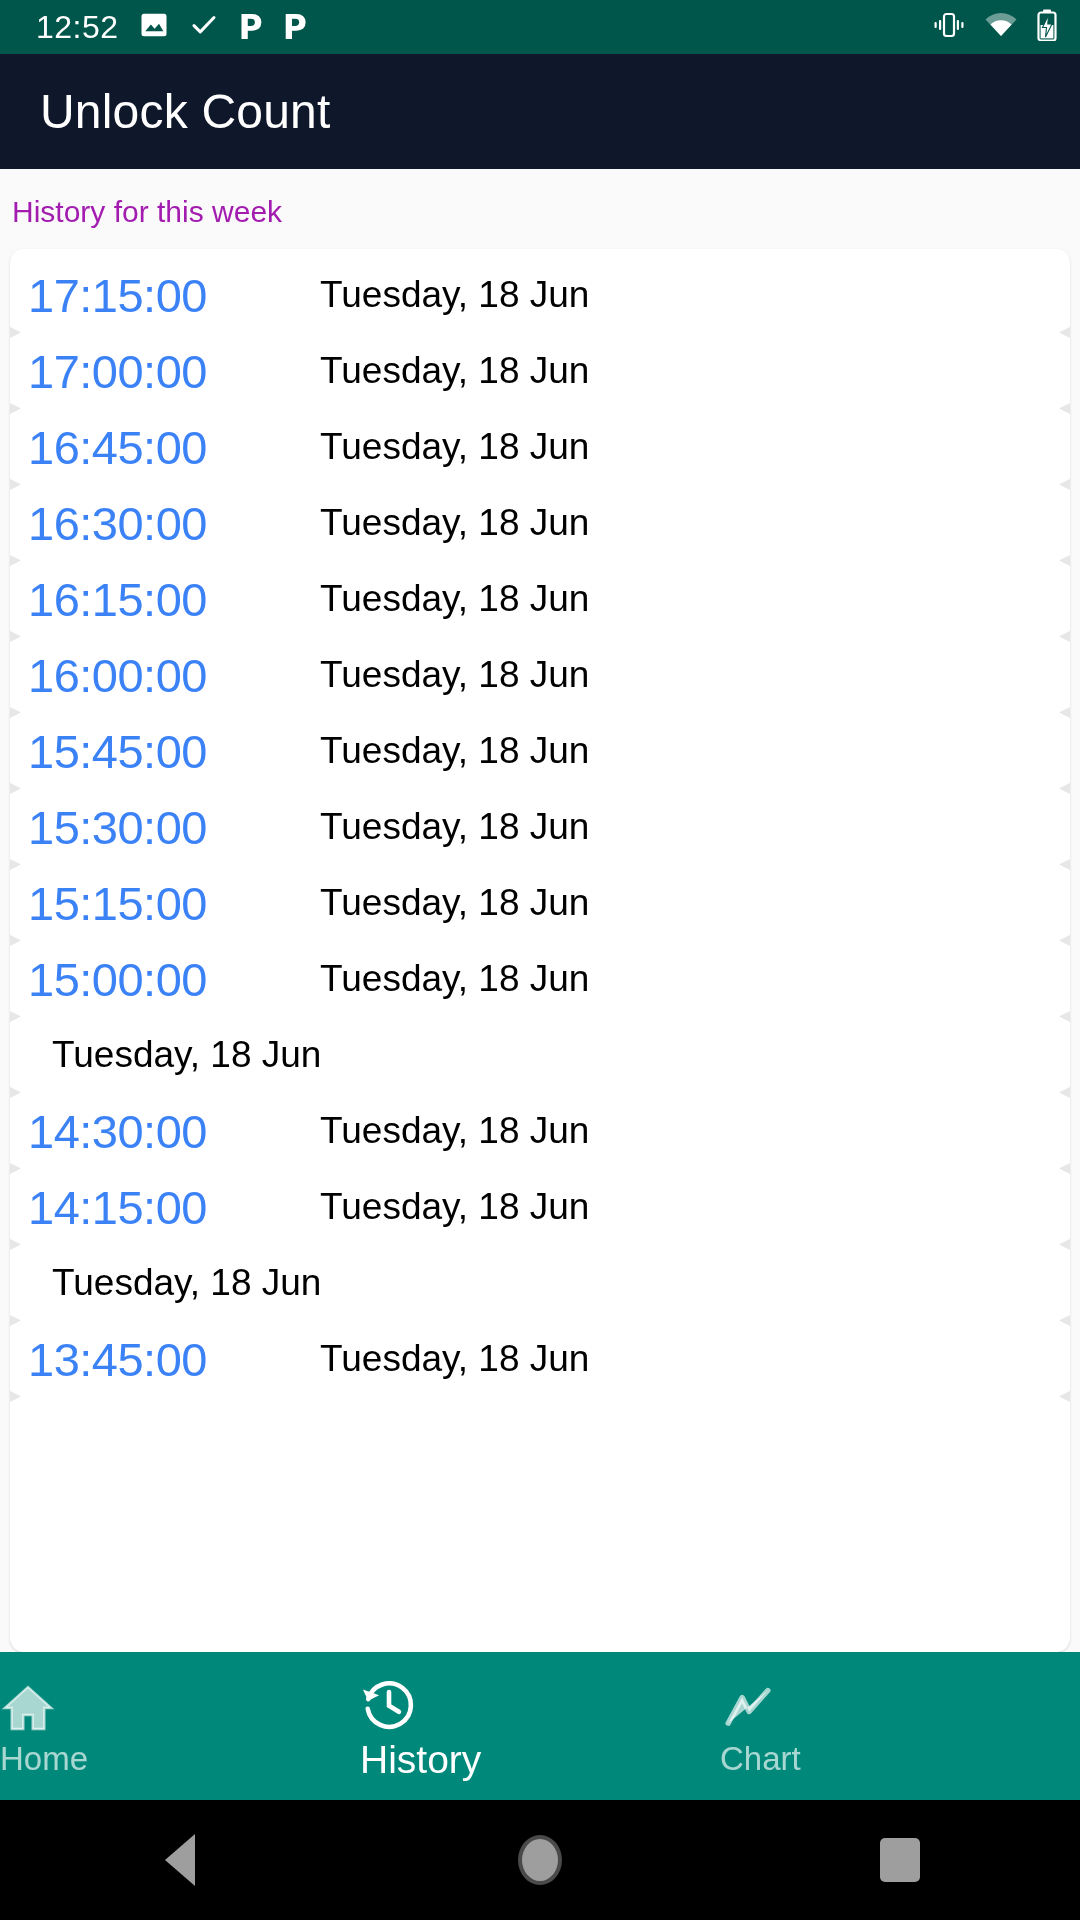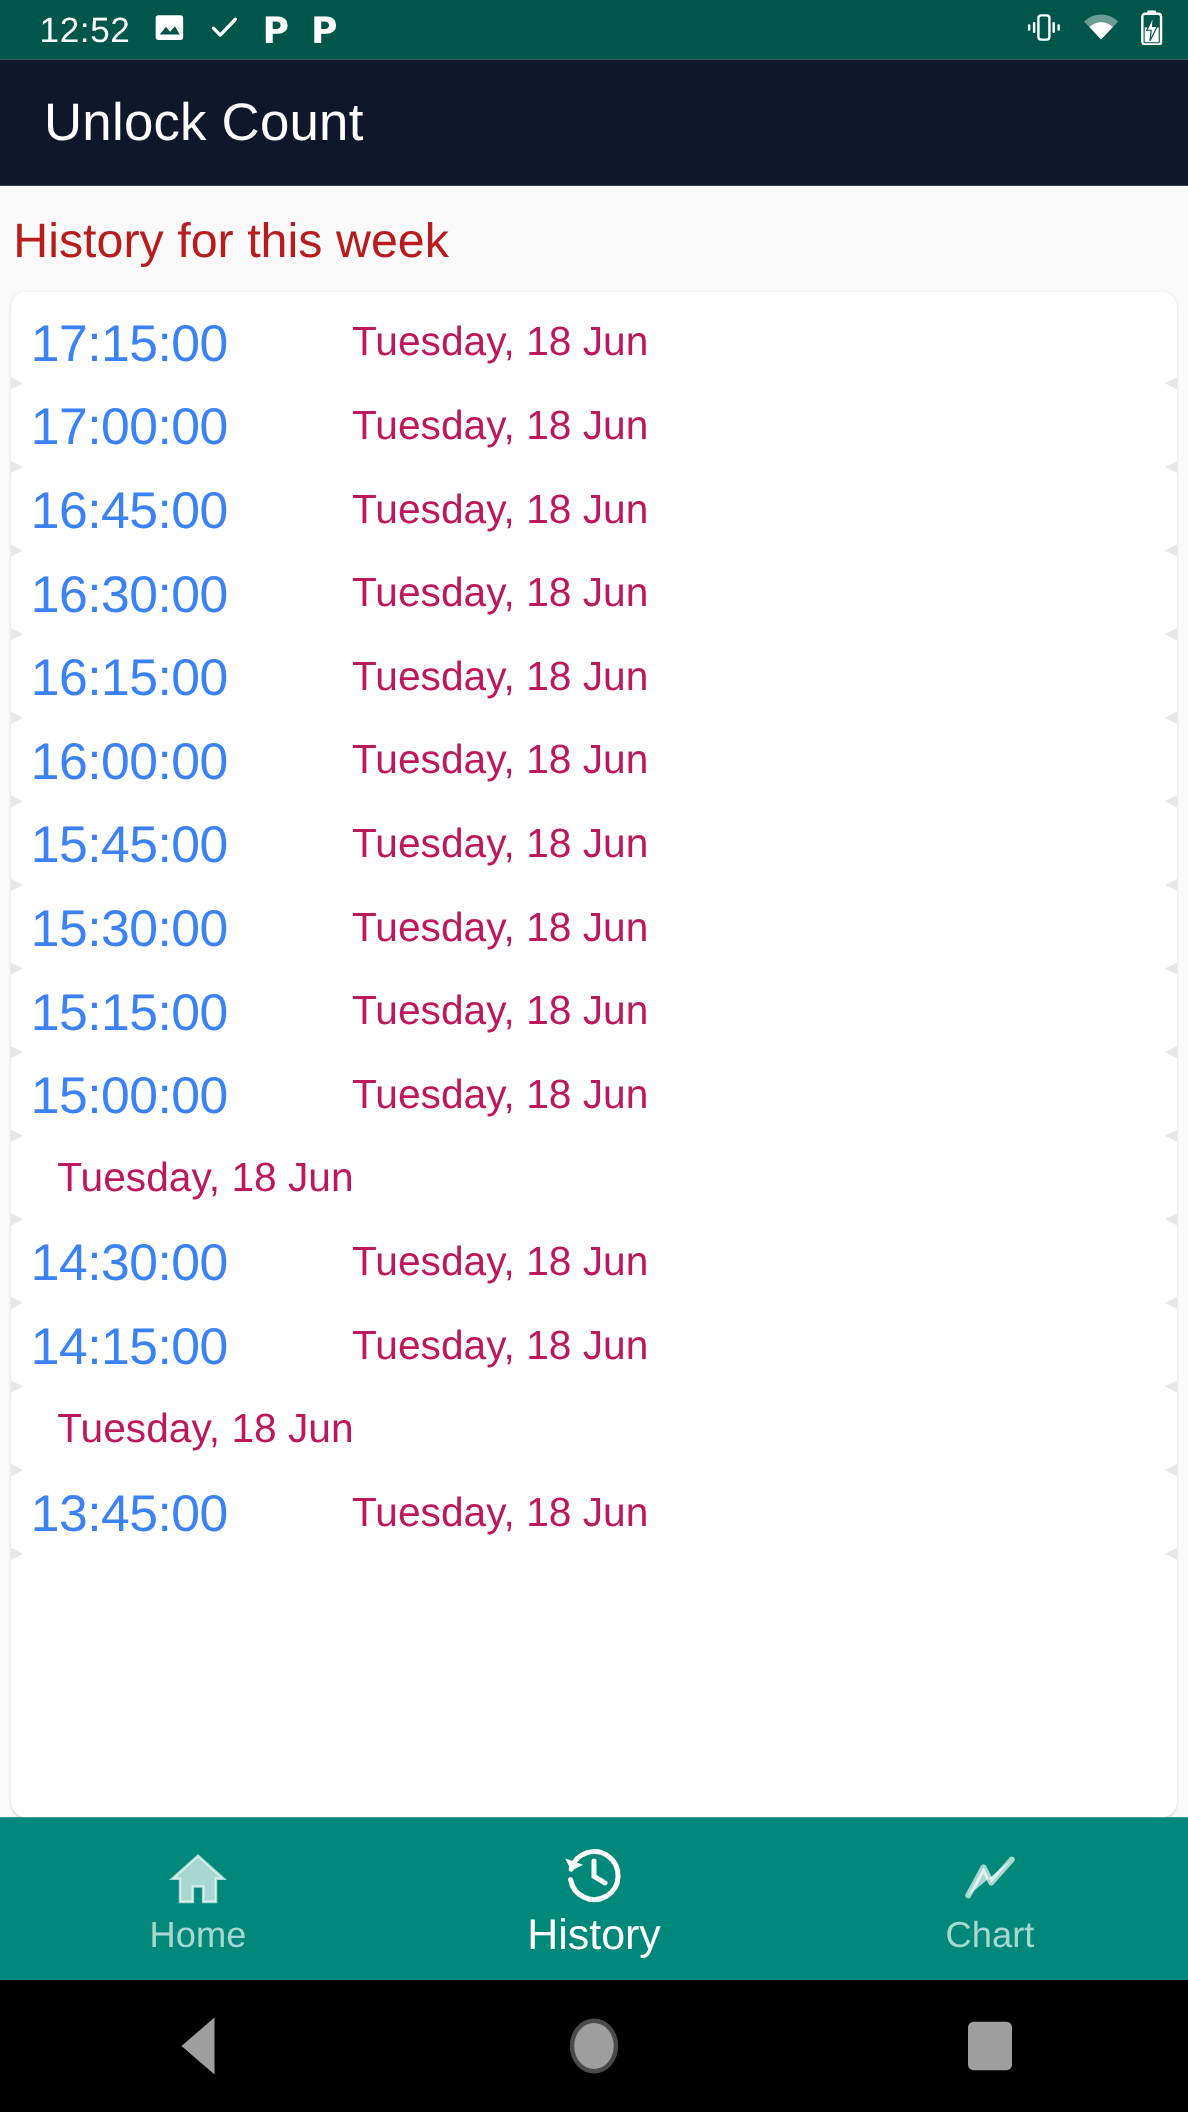--- a/index.html
+++ b/index.html
@@ -75,22 +75,22 @@
   .content {
     flex: 1 1 auto;
     background: #FAFAFA;
     display: flex;
     flex-direction: column;
     min-height: 0;
     overflow: hidden;
   }
   .section-label {
     padding: 26px 12px 20px 12px;
-    color: #b91c1c;
-    font-size: 44px;
+    color: #a21caf;
+    font-size: 30px;
     font-weight: 400;
   }
 
   .card {
     margin: 0 10px;
     background: #FFFFFF;
     border-radius: 14px;
     box-shadow: 0 1px 3px rgba(0,0,0,0.10), 0 1px 2px rgba(0,0,0,0.06);
     flex: 1 1 auto;
     overflow: hidden;
@@ -132,37 +132,37 @@
   .row-time {
     font-size: 47px;
     color: #3b82f6;
     font-weight: 400;
     letter-spacing: -0.5px;
     min-width: 268px;
     flex: 0 0 auto;
   }
   .row-date {
     font-size: 37px;
-    color: #be185d;
+    color: #000000;
     font-weight: 400;
     margin-left: 24px;
   }
 
   
   .bottom-nav {
     flex: 0 0 148px;
     background: #00897B;
     display: flex;
     align-items: stretch;
   }
   .nav-item {
     flex: 1 1 0;
     display: flex;
     flex-direction: column;
-    align-items: center;
+    align-items: flex-start;
     justify-content: center;
     gap: 4px;
     padding-top: 6px;
   }
   .nav-icon { display: block; line-height: 0; }
   .nav-label {
     font-size: 33px;
     font-weight: 400;
     color: rgba(255,255,255,0.66);
   }

